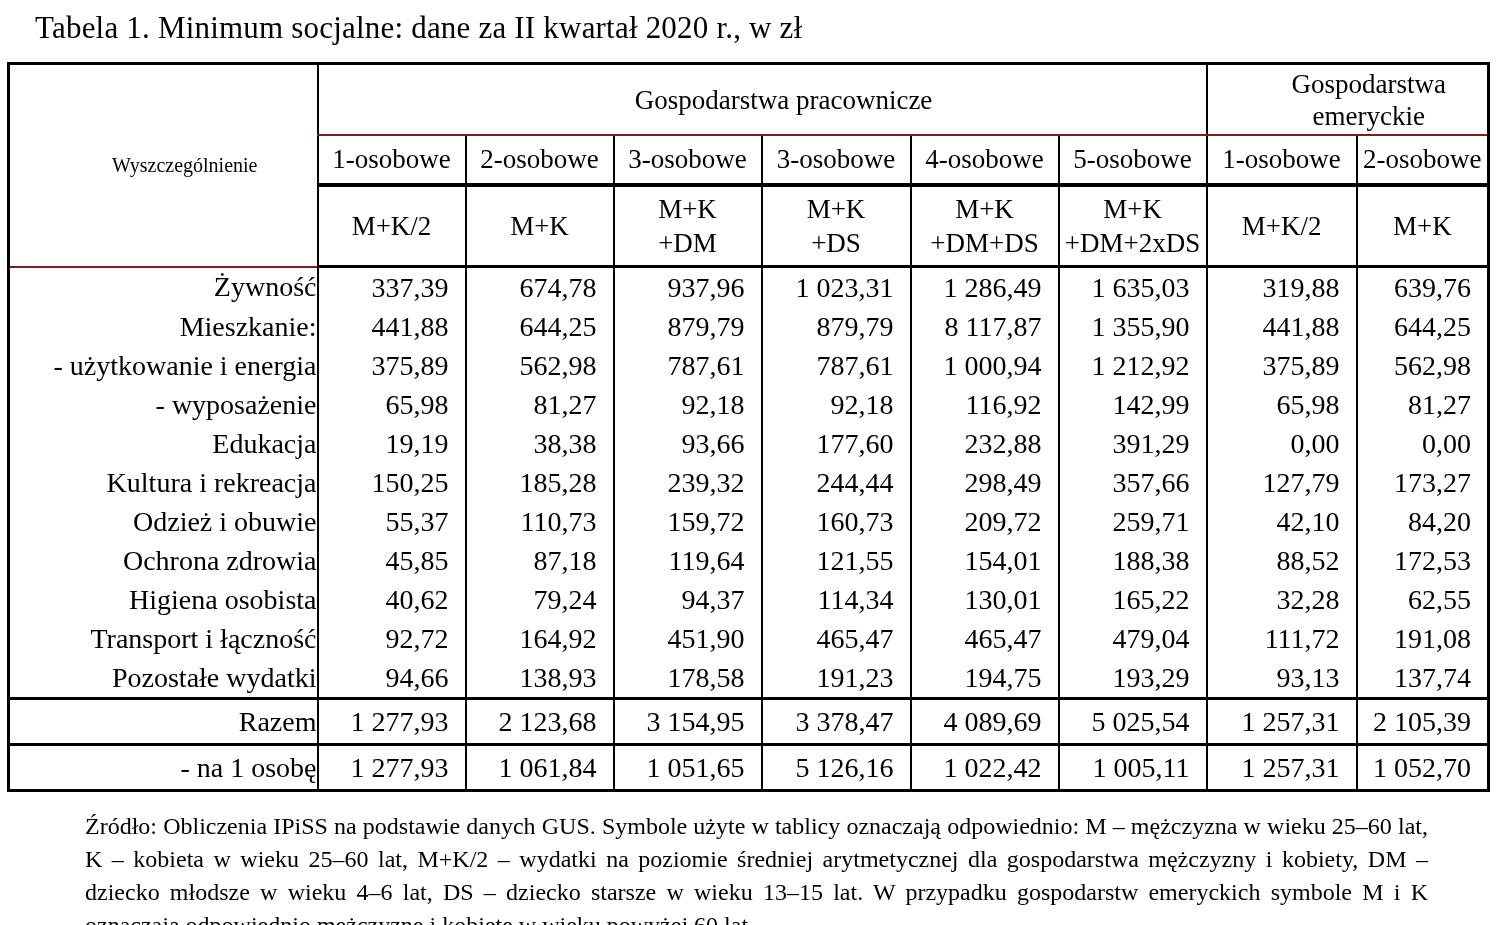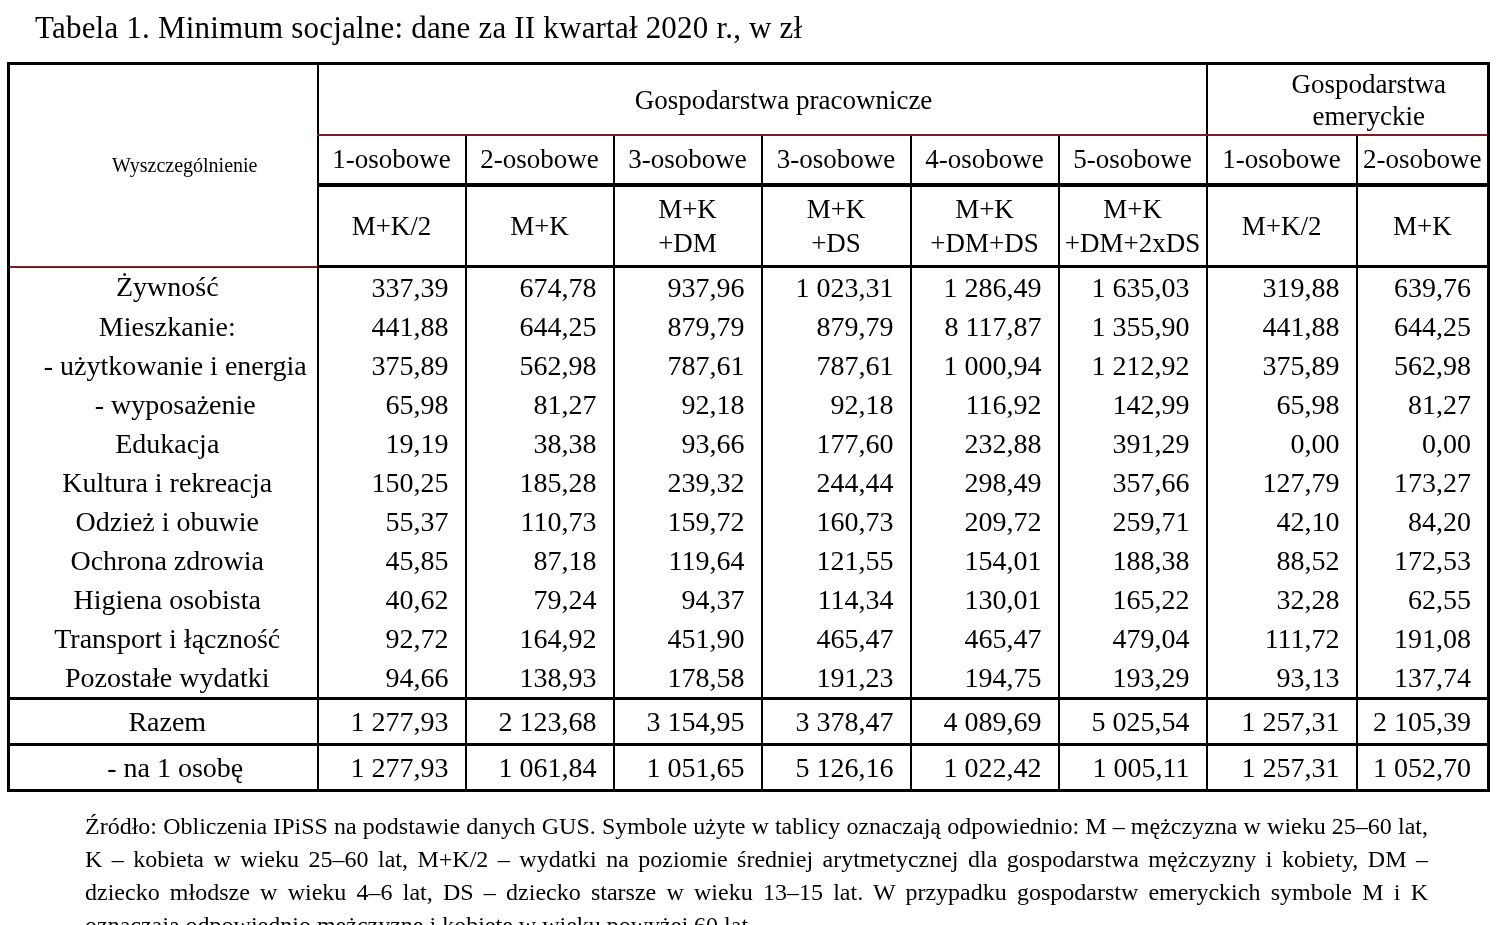--- a/index.html
+++ b/index.html
@@ -39,21 +39,21 @@
     border-bottom: 3px solid #000;
     font-size: 20px;
   }
   tr.size-row th { border-bottom: 4px solid #000000; height: 47px; text-align: center; }
   tr.sym-row th { border-bottom: 3px solid #000; height: 78px; vertical-align: middle; }
   .sym-line { display: block; line-height: 34px; }
   .sym-line:empty { display: none; }
   .group-label { display: inline-block; line-height: 32px; }
   
   tbody td { font-size: 28px; height: 39px; vertical-align: middle; }
-  td.label { text-align: center; padding-left: 8px; white-space: nowrap; }
+  td.label { text-align: right; padding-left: 8px; white-space: nowrap; }
   td.label.indent { padding-left: 24px; }
   td.num { text-align: right; padding-right: 16px; white-space: nowrap; }
   tr.total-row td {
     border-top: 3px solid #000;
     font-weight: normal;
     height: 43px;
   }
   
   .footnote {
     margin: 18px 0 0 85px;

